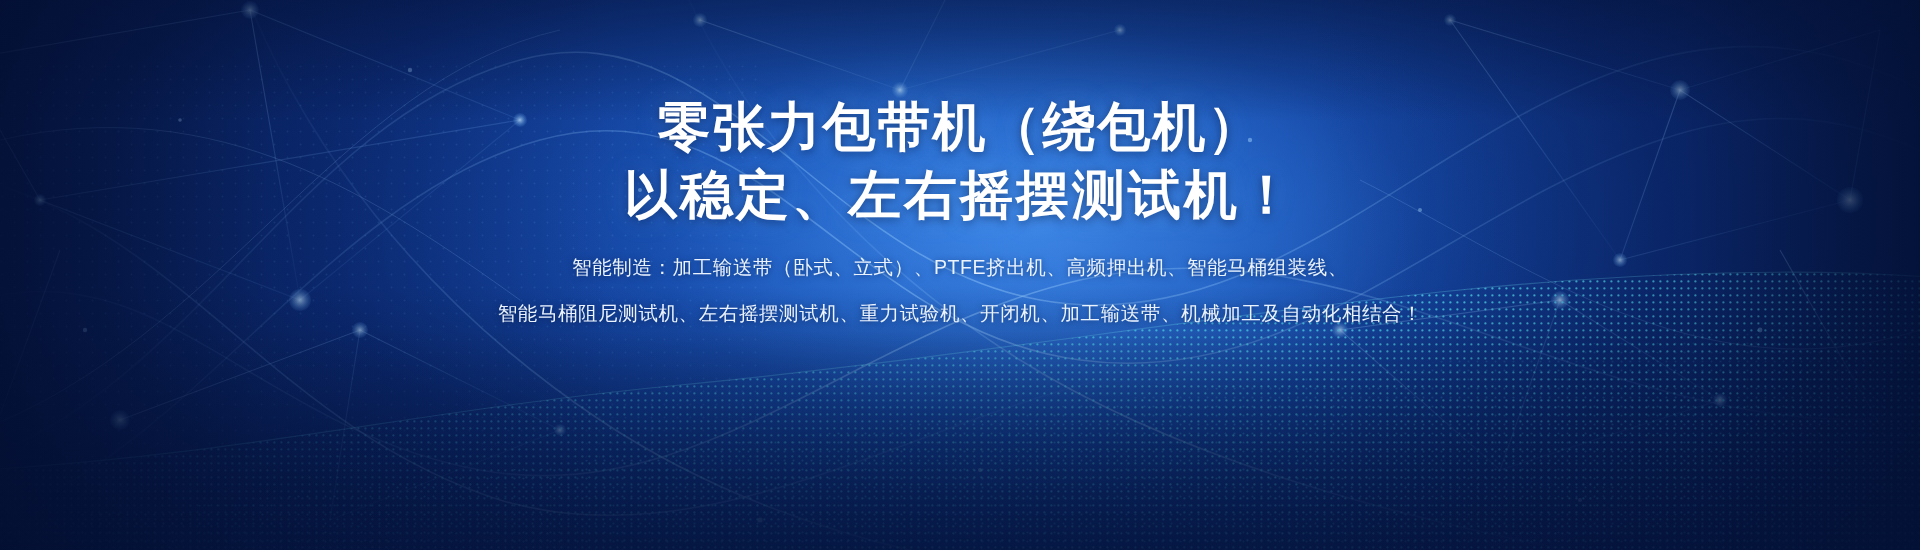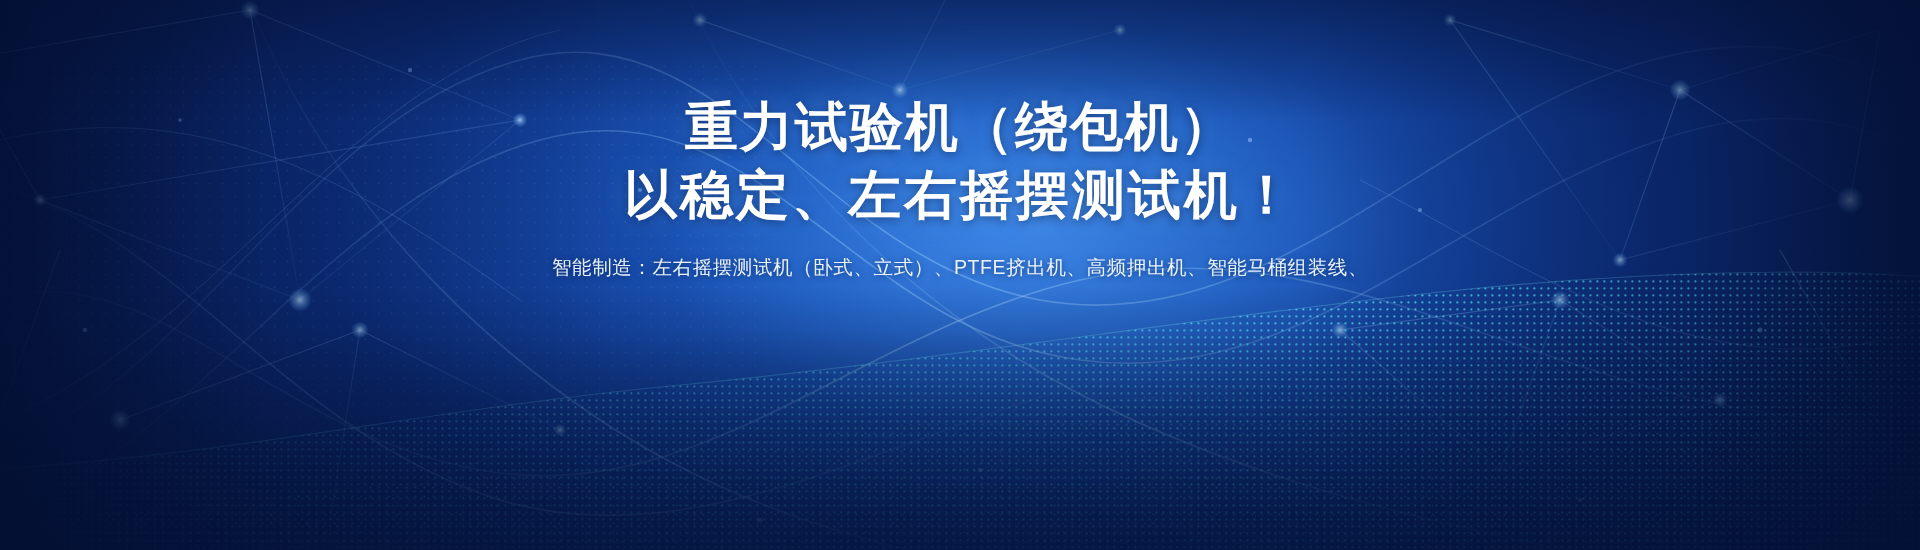--- a/index.html
+++ b/index.html
@@ -219,18 +219,19 @@
       <rect x="0" y="290" width="1920" height="270" fill="url(#dots2)"></rect>
     </g>
 
     <path d="M -20 470 C 240 455 420 410 680 385 C 940 360 1180 320 1440 292 C 1650 270 1820 268 1940 278" fill="none" stroke="#6fe4ff" stroke-width="1.2" opacity="0.30"></path>
   </svg>
 
   <div class="layer bg-bottomdark"></div>
   <div class="layer bg-vignette"></div>
 
   <div class="content">
-    <div class="headline line1">重力试验机（绕包机）</div>
+    <div class="headline line1">零张力包带机（绕包机）</div>
     <div class="headline line2">以稳定、左右摇摆测试机！</div>
-    <div class="sub s1">智能制造：左右摇摆测试机（卧式、立式）、PTFE挤出机、高频押出机、智能马桶组装线、</div>
+    <div class="sub s1">智能制造：加工输送带（卧式、立式）、PTFE挤出机、高频押出机、智能马桶组装线、</div>
+    <div class="sub s2">智能马桶阻尼测试机、左右摇摆测试机、重力试验机、开闭机、加工输送带、机械加工及自动化相结合！</div>
   </div>
 
 </div>
 
 </body></html>

